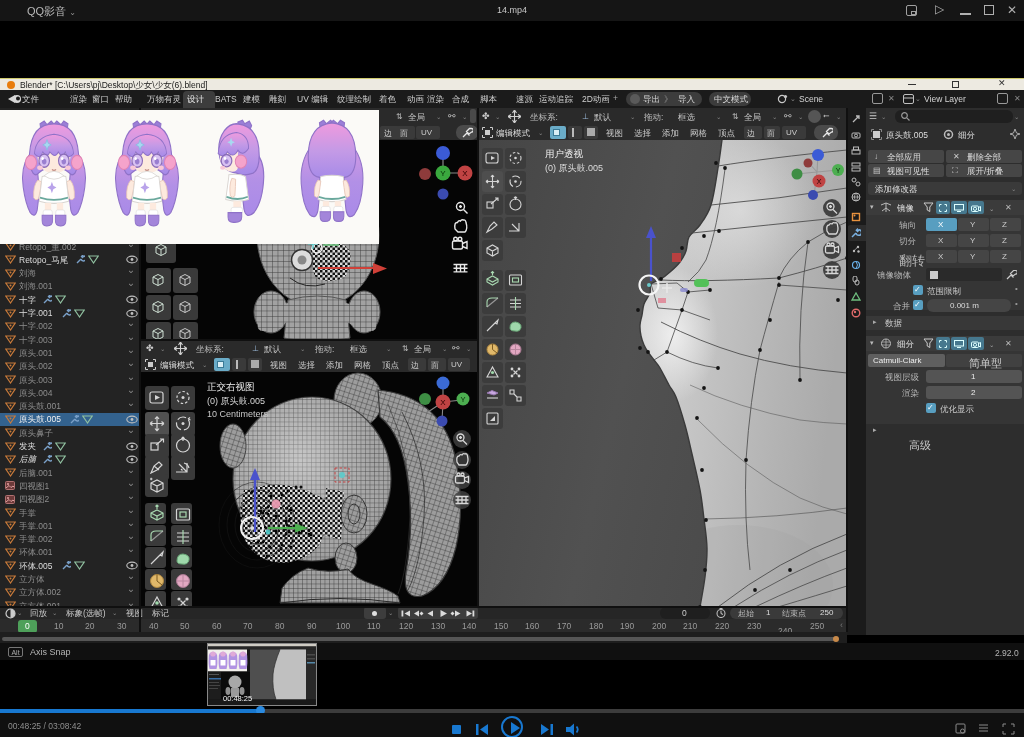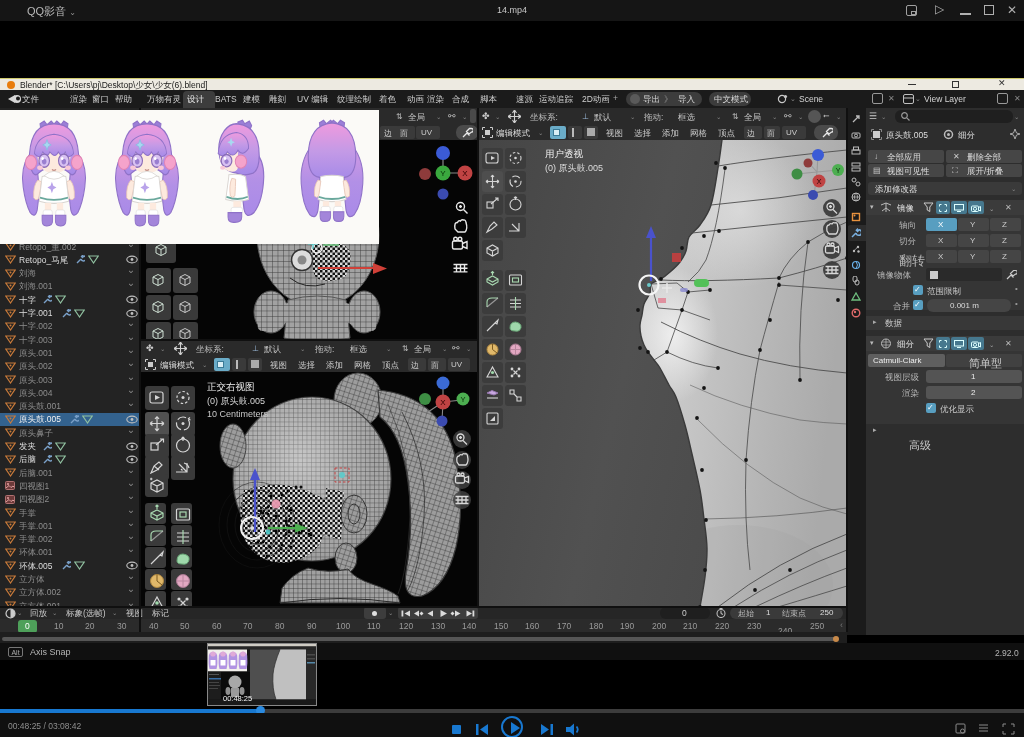--- a/index.html
+++ b/index.html
@@ -226,21 +226,21 @@
         <path d="M5.5 8 L0.8 1 L10.2 1 Z" fill="none" stroke="#8fbf9f" stroke-width="1.2"></path>
       </svg>
   <svg class="abs" style="left:126px;top:333.5px;" width="12" height="9">
         <ellipse cx="6" cy="4.5" rx="5.2" ry="3.4" fill="none" stroke="#c0c0c0" stroke-width="1.1"></ellipse>
         <circle cx="6" cy="4.5" r="1.4" fill="#c0c0c0"></circle>
       </svg>
   <svg class="abs" style="left:5px;top:346.8px;" width="11" height="9">
         <path d="M5.5 8 L0.8 1 L10.2 1 Z" fill="none" stroke="#c87a3a" stroke-width="1.2"></path>
         <circle cx="5.5" cy="3.5" r="1" fill="#c87a3a"></circle>
       </svg>
-  <div class="abs tx" style="left:19px;top:346.3px;color:#dedede;font-size:8.5px;">后脑</div>
+  <div class="abs tx" style="left:19px;top:346.3px;color:#dedede;font-size:8.5px;font-style:italic;">后脑</div>
   <svg class="abs" style="left:43px;top:346.8px;" width="9" height="9">
         <path d="M1 8 L5 4 M5 4 a2.5 2.5 0 1 0 3-3 l-1.5 1.5 -1-1 L7 0" stroke="#7aa0c8" stroke-width="1.4" fill="none"></path>
       </svg>
   <svg class="abs" style="left:55px;top:346.8px;" width="11" height="9">
         <path d="M5.5 8 L0.8 1 L10.2 1 Z" fill="none" stroke="#8fbf9f" stroke-width="1.2"></path>
       </svg>
   <svg class="abs" style="left:126px;top:346.8px;" width="12" height="9">
         <ellipse cx="6" cy="4.5" rx="5.2" ry="3.4" fill="none" stroke="#c0c0c0" stroke-width="1.1"></ellipse>
         <circle cx="6" cy="4.5" r="1.4" fill="#c0c0c0"></circle>
       </svg>

